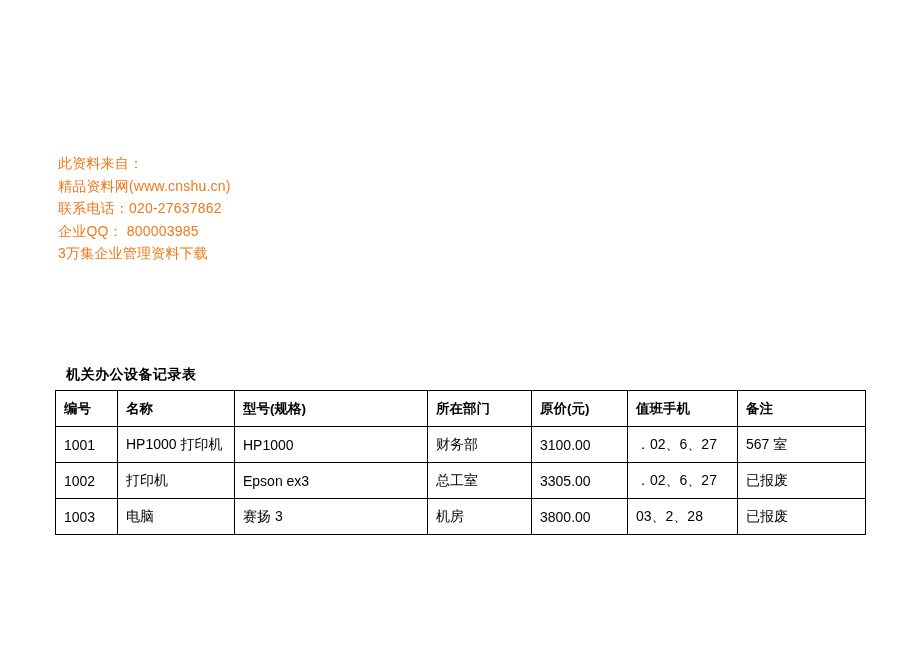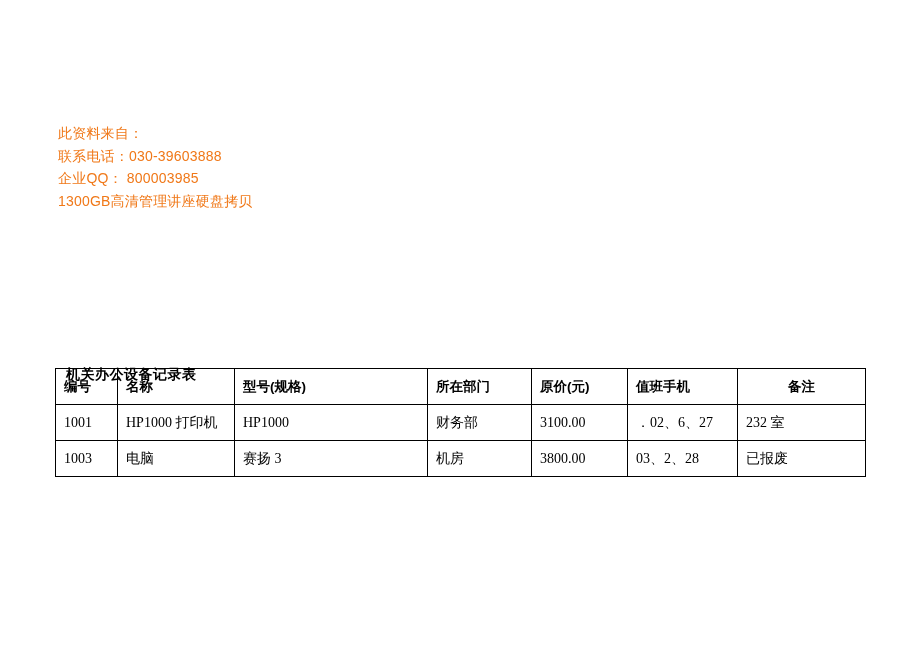--- a/index.html
+++ b/index.html
@@ -16,21 +16,21 @@
   }
   .page {
     position: relative;
     width: 920px;
     height: 651px;
     box-sizing: border-box;
   }
   .promo {
     position: absolute;
     left: 58px;
-    top: 122px;
+    top: 152px;
     color: #F07818;
     font-family: "Liberation Sans", sans-serif;
     font-size: 14px;
     line-height: 22.5px;
     white-space: nowrap;
   }
   .promo div {
     letter-spacing: 0.2px;
   }
   .doc-title {
@@ -39,42 +39,41 @@
     top: 366px;
     font-family: Liberation Sans, sans-serif;
     font-size: 14px;
     font-weight: bold;
     letter-spacing: 0.5px;
     text-align: center;
   }
   table.equip {
     position: absolute;
     left: 55px;
-    top: 368px;
+    top: 390px;
     width: 810px;
     border-collapse: collapse;
     table-layout: fixed;
   }
   table.equip td, table.equip th {
     border: 1px solid #000000;
     height: 35px;
     padding: 0 8px;
     font-size: 14px;
-    font-family: Liberation Serif, serif;
+    font-family: Liberation Sans, sans-serif;
     text-align: left;
     vertical-align: middle;
     font-weight: normal;
   }
   table.equip thead th {
     font-weight: bold;
     font-family: "Liberation Sans", sans-serif;
     font-size: 13.5px;
   }
   table.equip thead th.remark {
-    text-align: center;
   }
   .col-id { width: 62px; }
   .col-name { width: 117px; }
   .col-model { width: 193px; }
   .col-dept { width: 104px; }
   .col-price { width: 96px; }
   .col-date { width: 110px; }
   .col-remark { width: 128px; }
   .bold-cell {
     font-weight: bold;
@@ -84,23 +83,24 @@
     font-size: 13.5px;
   }
 </style>
 </head>
 <body>
 
 <div class="page">
 
   <div class="promo" style="color: rgb(240, 120, 24);">
     <div>此资料来自：</div>
-    <div>联系电话：030-39603888</div>
+    <div>精品资料网(www.cnshu.cn)</div>
+    <div>联系电话：020-27637862</div>
     <div>企业QQ： 800003985</div>
-    <div>1300GB高清管理讲座硬盘拷贝</div>
+    <div>3万集企业管理资料下载</div>
   </div>
 
   <div class="doc-title">机关办公设备记录表</div>
 
   <table class="equip">
     <colgroup>
       <col class="col-id">
       <col class="col-name">
       <col class="col-model">
       <col class="col-dept">
@@ -120,21 +120,30 @@
       </tr>
     </thead>
     <tbody>
       <tr>
         <td>1001</td>
         <td class="cell-sans">HP1000 打印机</td>
         <td>HP1000</td>
         <td class="cell-sans">财务部</td>
         <td class="bold-cell">3100.00</td>
         <td>．02、6、27</td>
-        <td class="bold-cell cell-sans">232 室</td>
+        <td class="bold-cell cell-sans">567 室</td>
+      </tr>
+      <tr>
+        <td>1002</td>
+        <td class="cell-sans">打印机</td>
+        <td>Epson ex3</td>
+        <td class="cell-sans">总工室</td>
+        <td>3305.00</td>
+        <td>．02、6、27</td>
+        <td class="cell-sans">已报废</td>
       </tr>
       <tr>
         <td>1003</td>
         <td class="cell-sans">电脑</td>
         <td class="cell-sans">赛扬 3</td>
         <td class="cell-sans">机房</td>
         <td>3800.00</td>
         <td>03、2、28</td>
         <td class="cell-sans">已报废</td>
       </tr>

